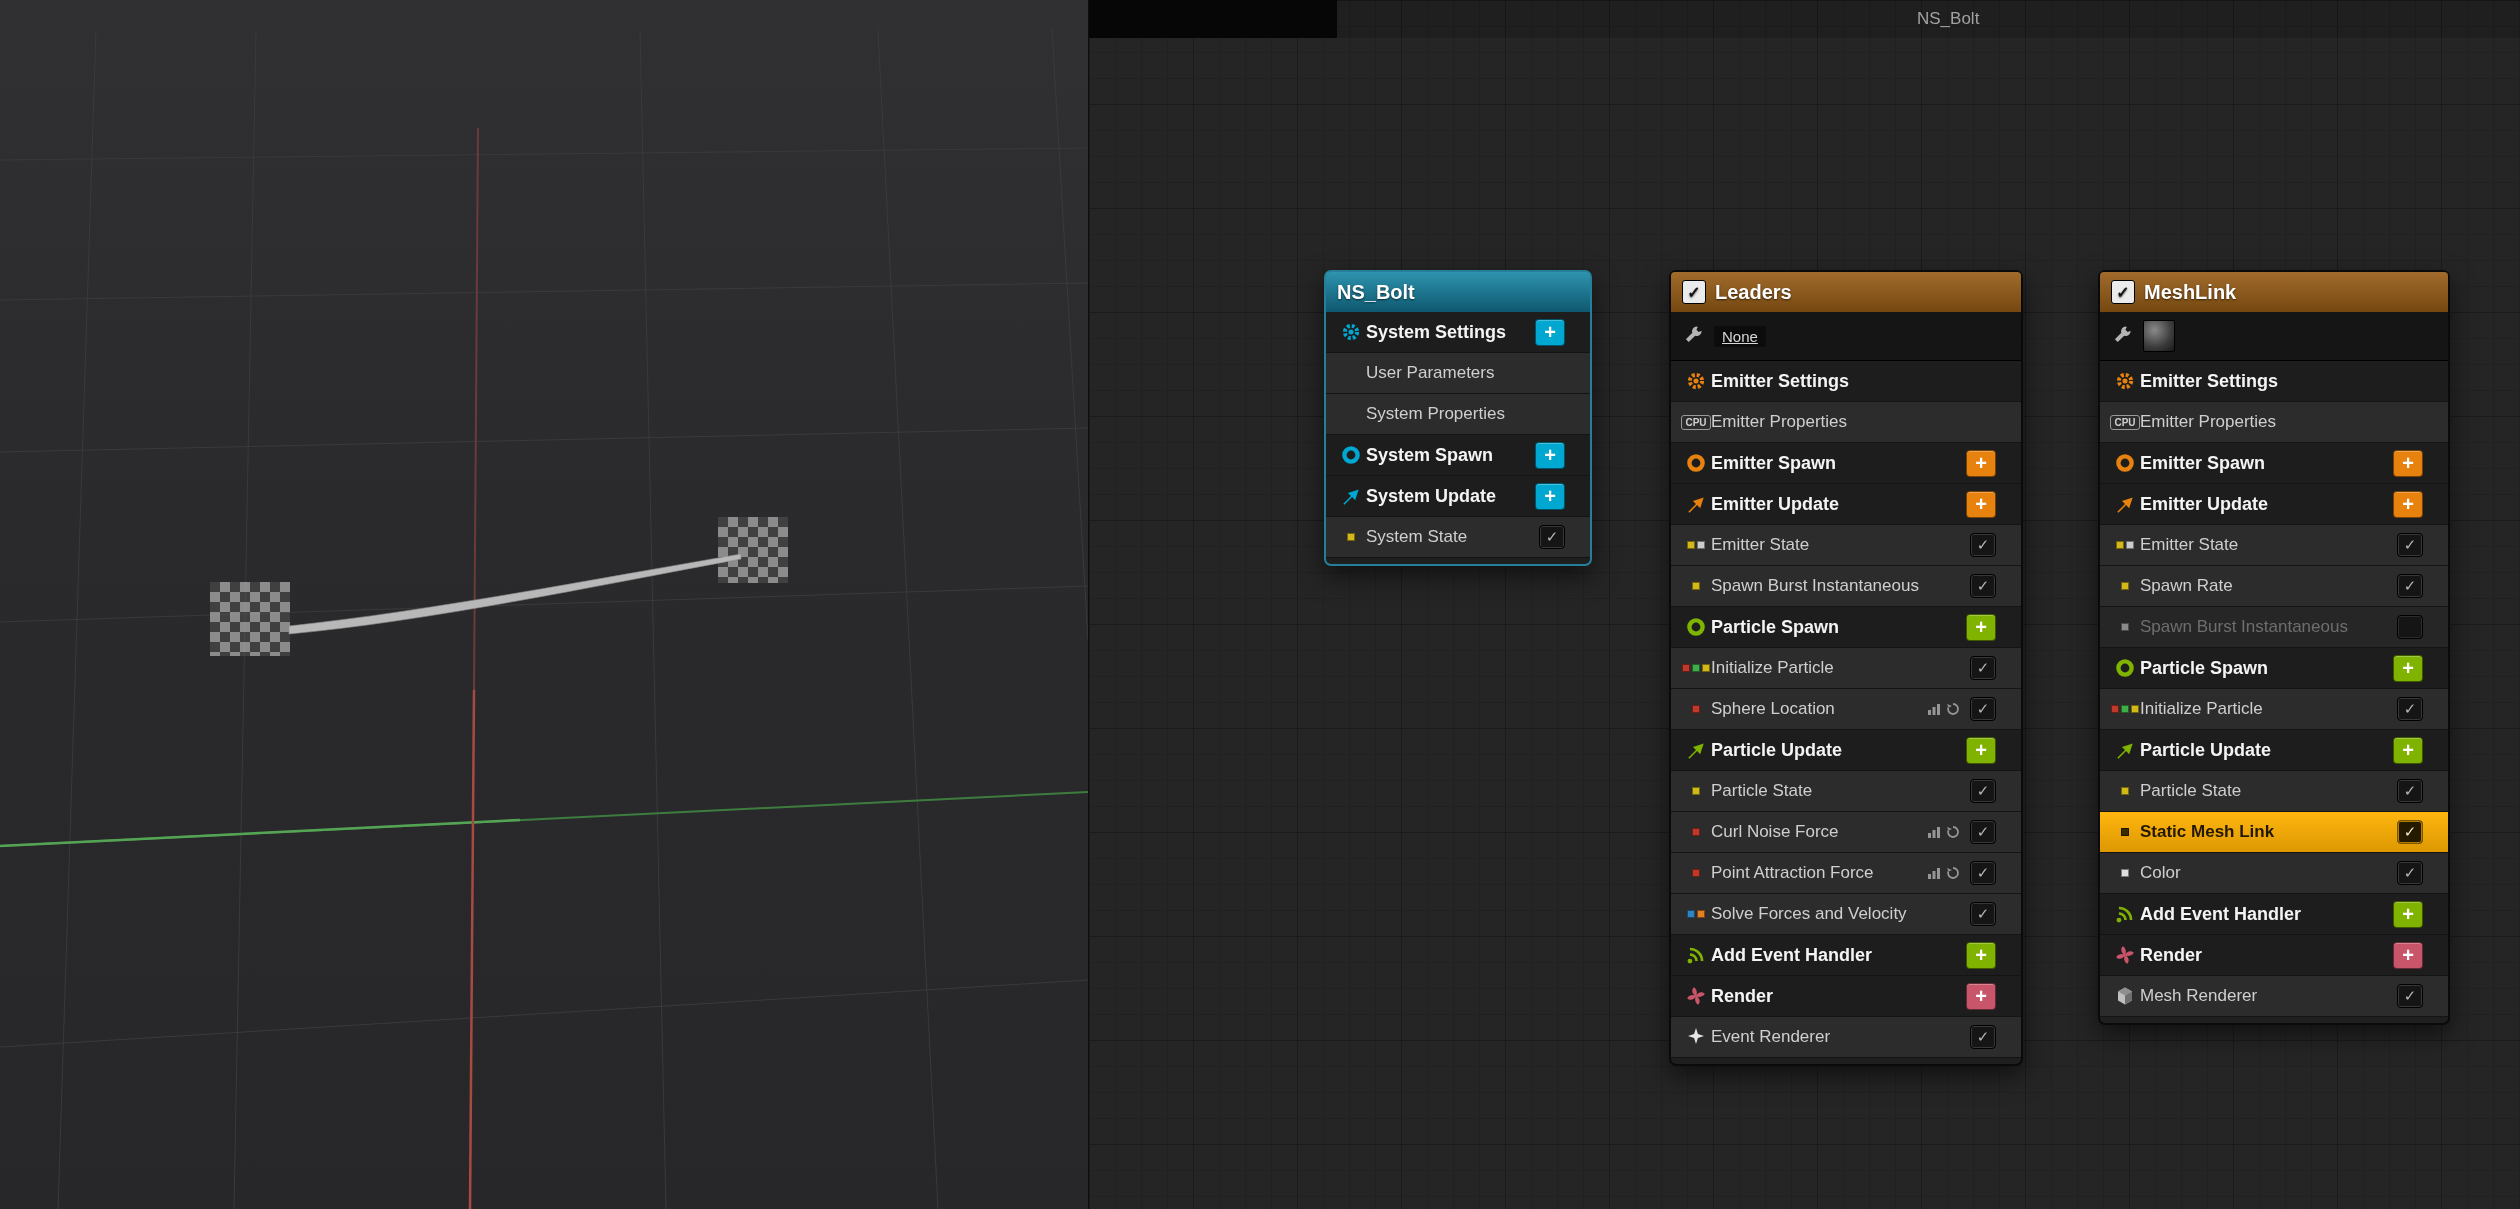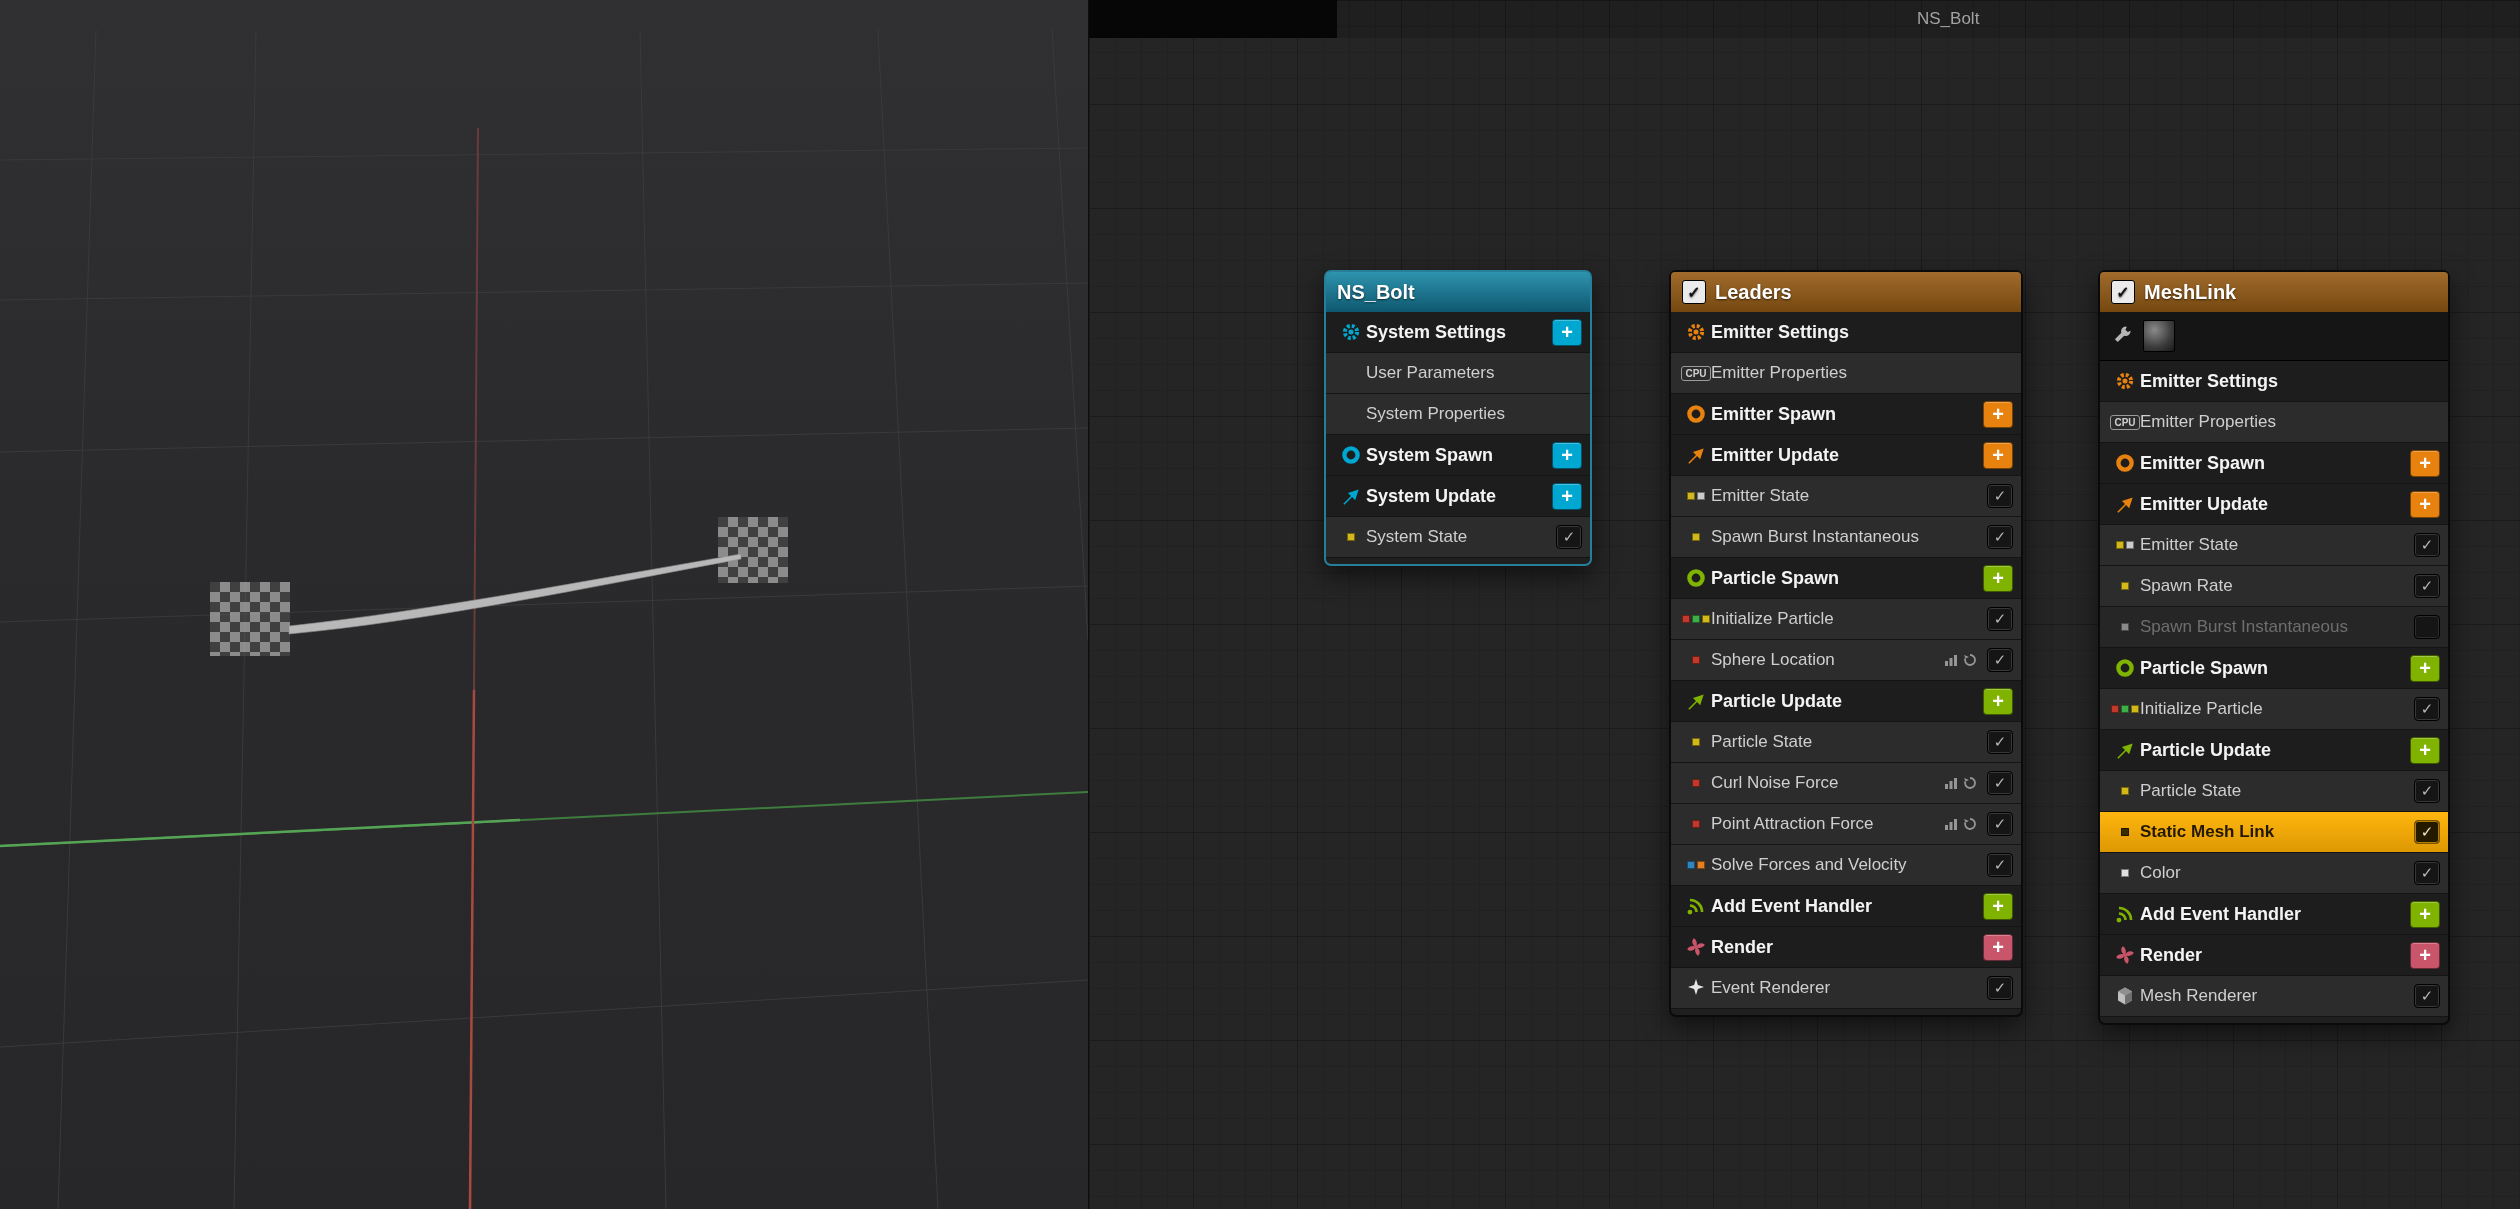--- a/index.html
+++ b/index.html
@@ -55,21 +55,21 @@
   .node.emitter .node-header{background:linear-gradient(180deg,#a16b2c,#754810);}
   .hdr-check{width:22px;height:22px;background:#ebebeb;border:1px solid #000;border-radius:3px;
     color:#141414;font-size:16px;font-weight:bold;display:flex;align-items:center;justify-content:center;}
   .asset-strip{height:48px;background:#151515;display:flex;align-items:center;gap:11px;
     padding:0 13px;border-bottom:1px solid #000;}
   .none-link{background:#0c0c0c;color:#d8d8d8;font-size:15px;padding:2px 8px;
     text-decoration:underline;border-radius:2px;}
   .thumb{width:30px;height:30px;border:1px solid #000;border-radius:2px;
     background:radial-gradient(circle at 35% 30%,#8a8a8a,#3c3c3c 60%,#191919);}
 
-  .row{height:41px;display:flex;align-items:center;padding:0 8px 0 10px;
+  .row{height:41px;display:flex;align-items:center;padding:0 25px 0 10px;
     border-bottom:1px solid #141414;box-sizing:border-box;}
   .row.category{background:#1d1d1d;}
   .row.module{background:#2c2c2c;}
   .row.module.disabled{background:#262626;}
   .row.module.selected{background:linear-gradient(180deg,#ffb60e,#dd9802);}
   .row-icon{width:30px;min-width:30px;display:flex;justify-content:center;align-items:center;}
   .chips{flex-wrap:wrap;gap:2px;align-content:center;max-width:22px;}
   .chip{width:8px;height:8px;border:1px solid rgba(0,0,0,.45);box-sizing:border-box;}
   .row-label{flex:1;font-size:17px;color:#cfcfcf;white-space:nowrap;overflow:hidden;}
   .row.category .row-label{font-weight:bold;color:#f4f4f4;font-size:18px;}
@@ -174,20 +174,26 @@
             </span>
             <span class="row-label">System State</span>
             <div class="checkbox">✓</div>
           </div>
         </div>
         <div class="node emitter" style="left: 580px; top: 270px; width: 354px;">
           <div class="node-header">
             <div class="hdr-check">✓</div>
             <div class="node-title">Leaders</div>
           </div>
+          <div class="asset-strip">
+            <span><svg width="19" height="19" viewBox="0 0 20 20">
+                <path d="M13.5 1.5a5 5 0 0 0-4.7 6.7L2 15l3 3 6.8-6.8A5 5 0 0 0 18.5 6l-3 1.4L13.1 5l1.4-3z" fill="#b5b5b5"></path>
+              </svg></span>
+            <span class="none-link">None</span>
+          </div>
           <div class="row category">
             <span class="row-icon">
               <svg width="22" height="22" viewBox="0 0 20 20">
                 <circle cx="10" cy="10" r="5.6" fill="none" stroke="#e8820e" stroke-width="3.6" stroke-dasharray="2.6 1.8"></circle>
                 <circle cx="10" cy="10" r="2.3" fill="#e8820e"></circle>
               </svg>
             </span>
             <span class="row-label">Emitter Settings</span>
           </div>
           <div class="row module">

